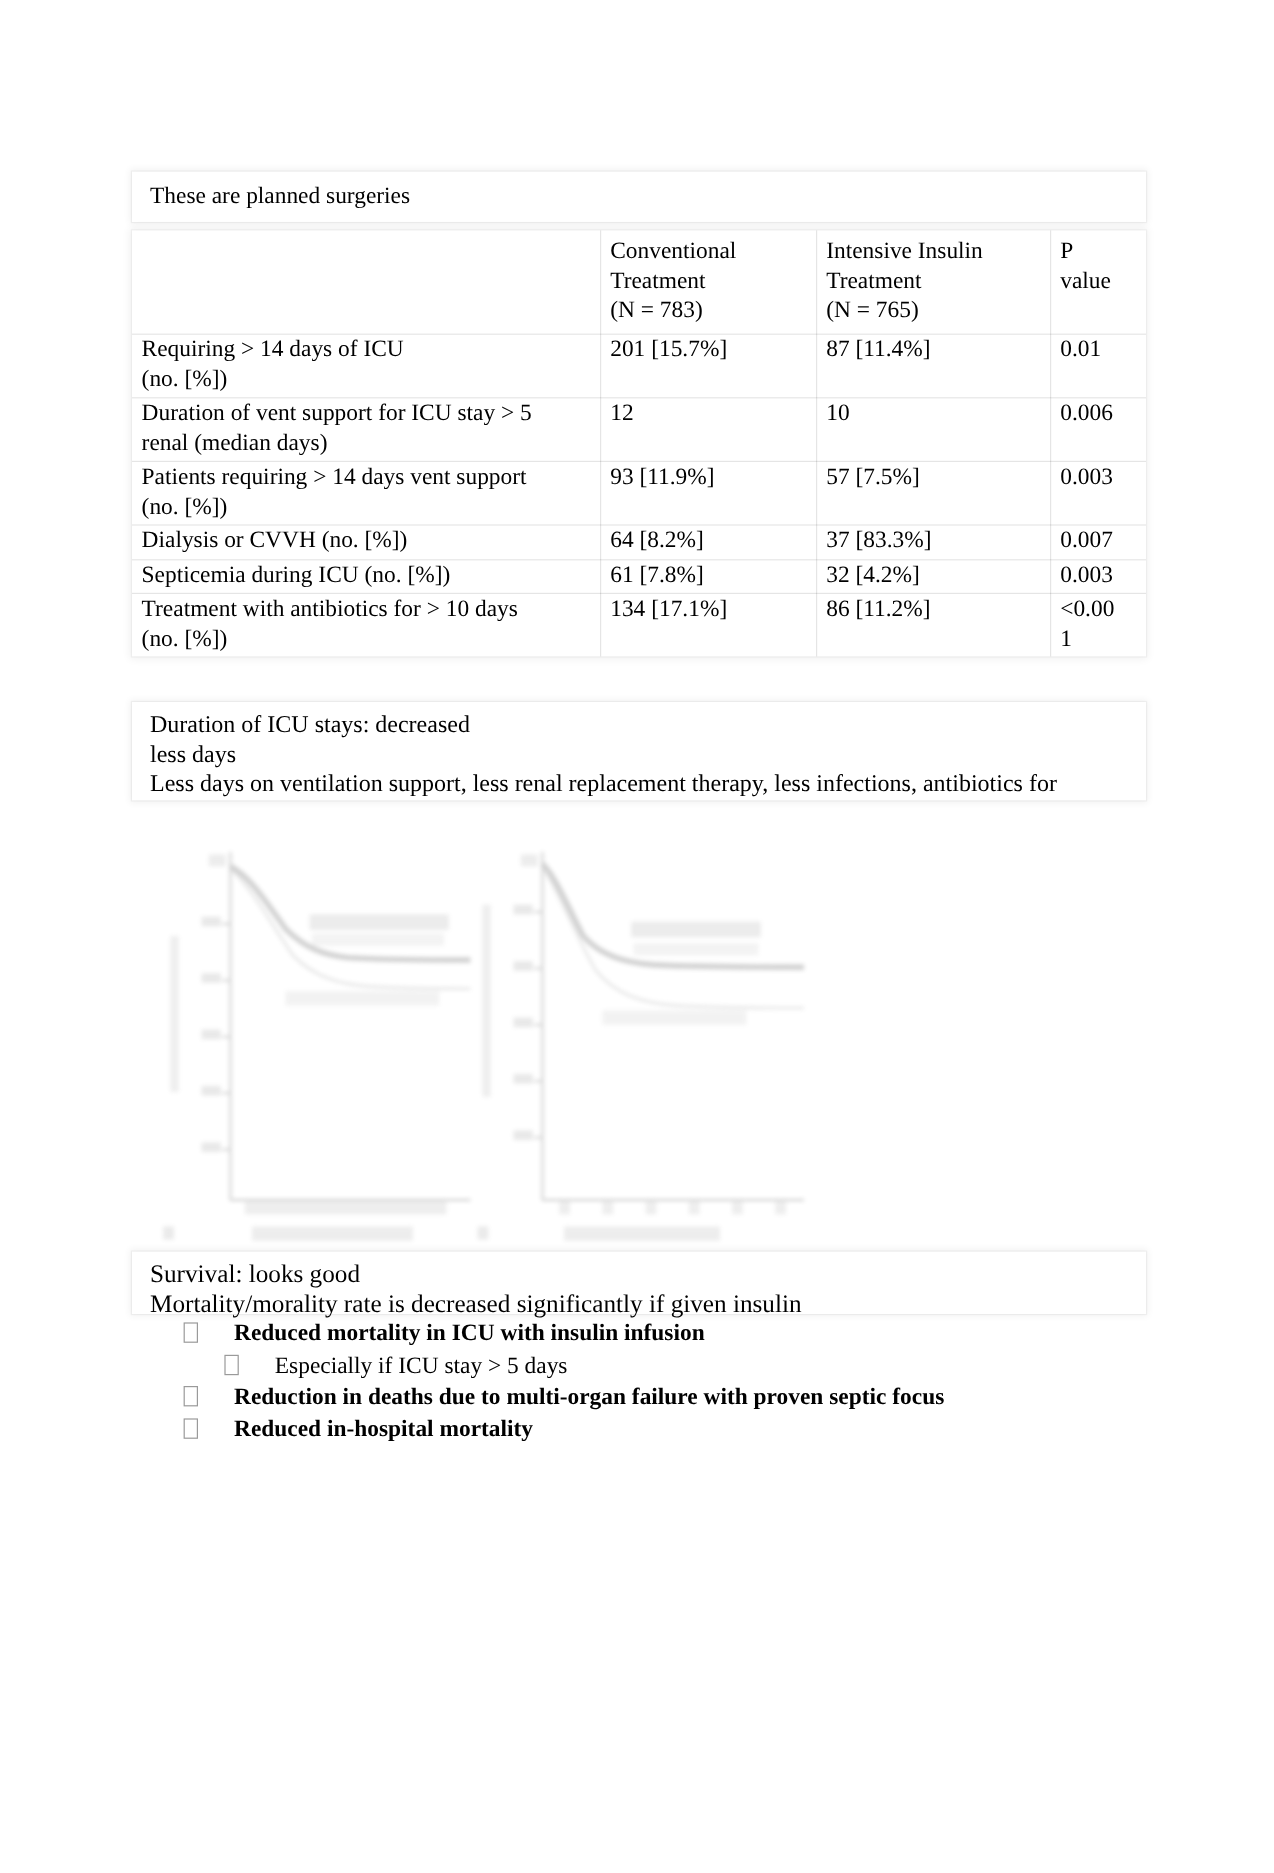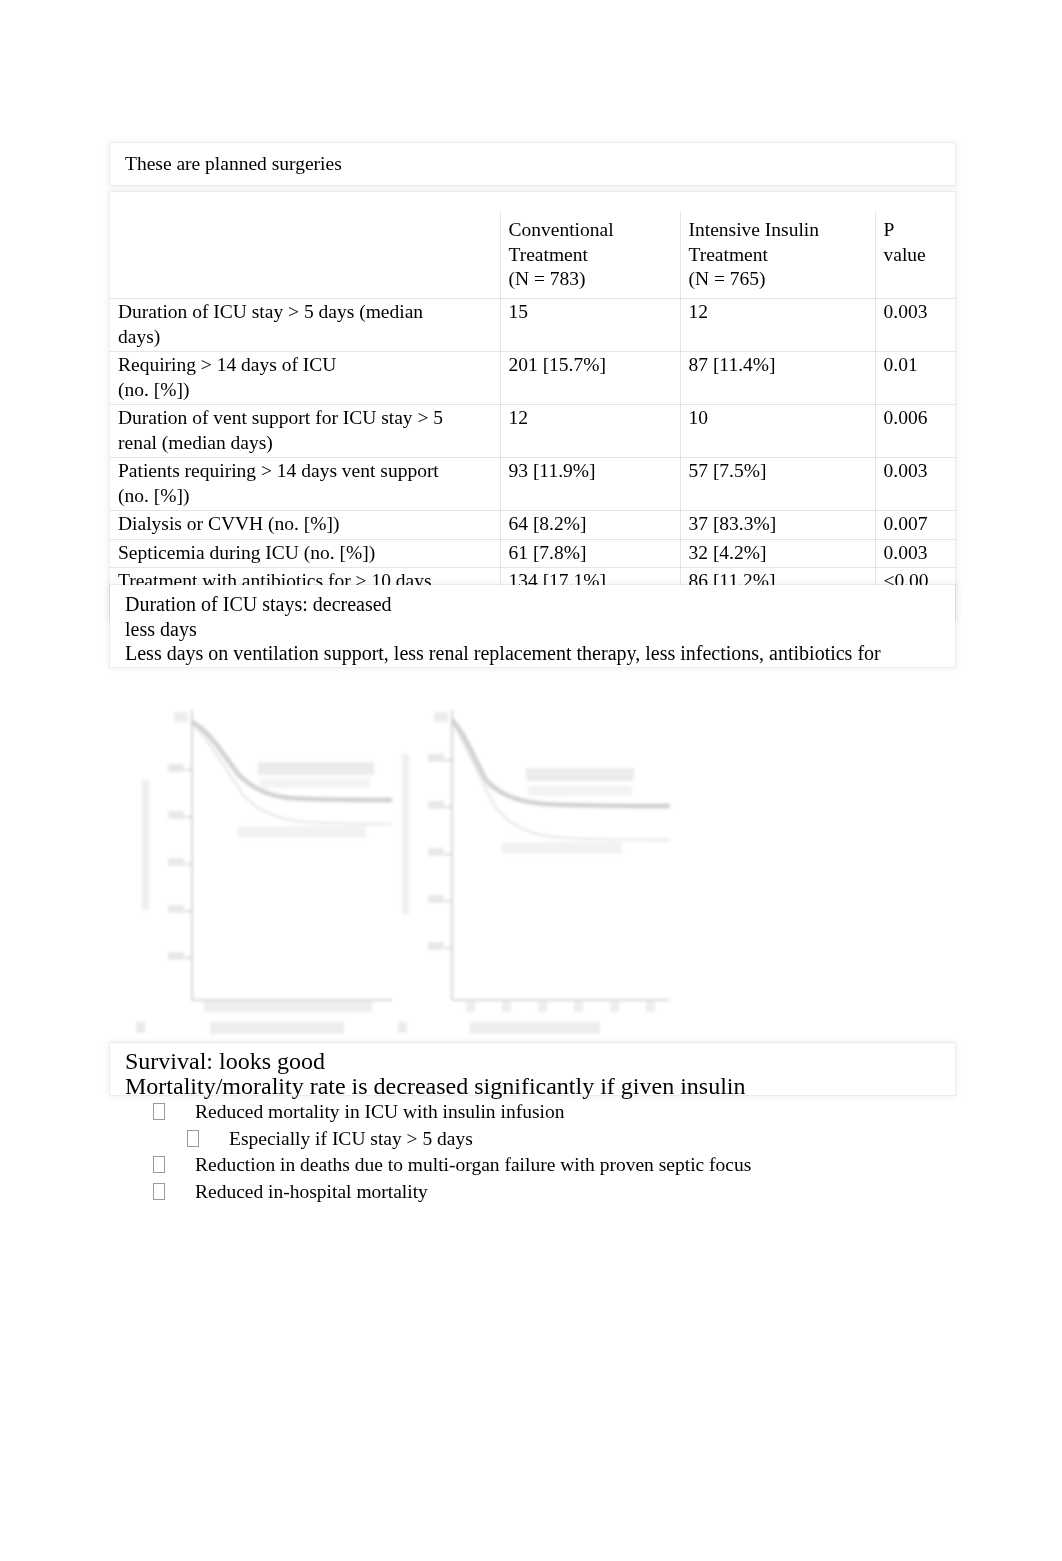--- a/index.html
+++ b/index.html
@@ -52,21 +52,20 @@
     box-shadow:
       0 0 0 1px rgba(0,0,0,0.04),
       0 0 7px 2px rgba(0,0,0,0.06);
   }
   table.datatable {
     border-collapse: collapse;
     width: 845px;
     table-layout: fixed;
     font-size: 19.5px;
     line-height: 24.5px;
-    margin-top: 20px;
   }
   table.datatable col.c-label  { width: 390px; }
   table.datatable col.c-conv   { width: 180px; }
   table.datatable col.c-intens { width: 195px; }
   table.datatable col.c-p      { width: 80px;  }
 
   table.datatable td {
     vertical-align: top;
     padding: 1px 7px 2px 8px;
     border-right: 1px solid rgba(0,0,0,0.10);
@@ -112,39 +111,39 @@
   #bottom-note {
     left: 110px;
     top: 1043px;
     width: 845px;
     height: 52px;
   }
   #bottom-note .note-text {
     position: absolute;
     left: 15px;
     top: 6px;
-    font-size: 24px;
+    font-size: 21px;
     line-height: 24.5px;
     width: 815px;
   }
 
   
   #bullet-list {
     position: absolute;
     left: 125px;
     top: 1099px;
     width: 830px;
     font-size: 19.5px;
     line-height: 26.5px;
   }
   .bullet-row {
     display: block;
     white-space: nowrap;
   }
-  .bullet-row.lvl1 { padding-left: 28px; }
+  .bullet-row.lvl1 { padding-left: 28px; font-weight: bold; }
   .bullet-row.lvl2 { padding-left: 62px; }
   .tofu {
     display: inline-block;
     width: 10px;
     height: 15px;
     border: 1px solid #9a9a9a;
     vertical-align: -2px;
     margin-right: 0;
   }
   .bullet-gap1 { display: inline-block; width: 30px; }
@@ -177,29 +176,20 @@
           <span class="cellline">Intensive Insulin</span>
           <span class="cellline">Treatment</span>
           <span class="cellline">(N = 765)</span>
         </td>
         <td class="lastcol">
           <span class="cellline">P</span>
           <span class="cellline">value</span>
         </td>
       </tr>
 
-      <tr>
-        <td>
-          <span class="cellline">Duration of ICU stay &gt; 5 days (median</span>
-          <span class="cellline">days)</span>
-        </td>
-        <td>15</td>
-        <td>12</td>
-        <td class="lastcol">0.003</td>
-      </tr>
 
       <tr>
         <td>
           <span class="cellline">Requiring &gt; 14 days of ICU</span>
           <span class="cellline">(no. [%])</span>
         </td>
         <td>201 [15.7%]</td>
         <td>87 [11.4%]</td>
         <td class="lastcol">0.01</td>
       </tr>

